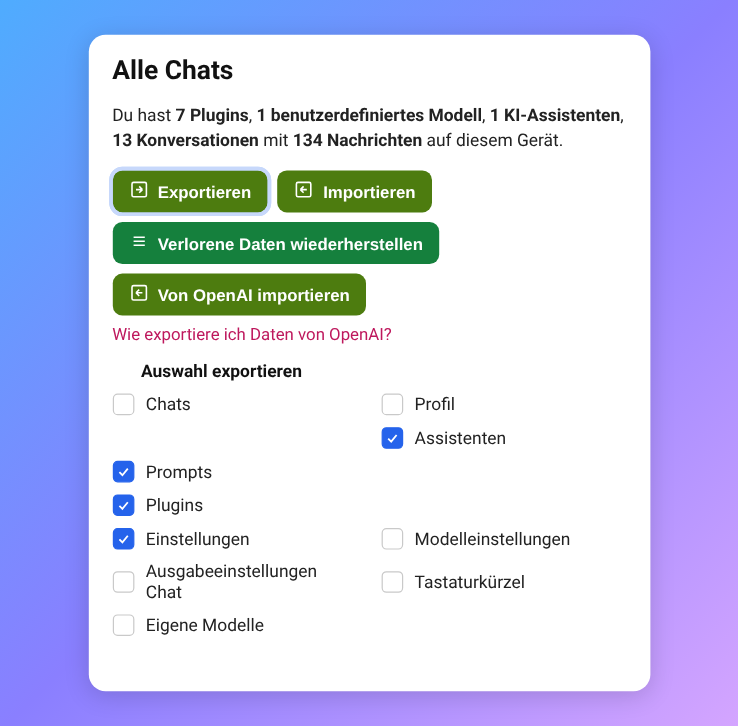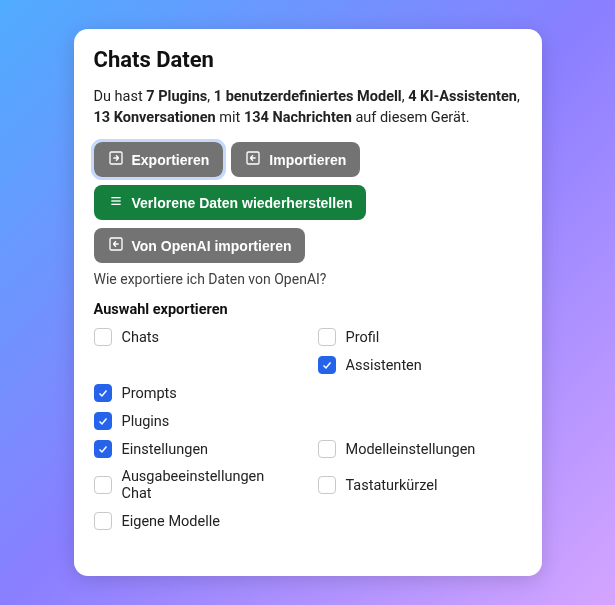--- a/index.html
+++ b/index.html
@@ -40,43 +40,44 @@
   }
   .btn {
     display: inline-flex;
     align-items: center;
     gap: 8px;
     padding: 8px 14px;
     border-radius: 8px;
     font-size: 14px;
     font-weight: 600;
     color: #fff;
-    background: #737373;
+    background: #4d7c0f;
     border: none;
     cursor: pointer;
   }
   .btn svg { width: 16px; height: 16px; stroke: #fff; fill: none; stroke-width: 2; }
   .btn-orange { background: #15803d; }
   .btn-focused {
     outline: 3px solid #c7d8fb;
     outline-offset: 0;
     box-shadow: 0 0 0 3px rgba(59,130,246,0.35);
   }
   .link {
-    color: #404040;
+    color: #be185d;
     font-size: 14px;
     cursor: pointer;
     text-decoration: none;
   }
   .section-label {
     font-size: 14.5px;
     font-weight: 700;
     color: #111;
     margin-top: 14px;
     margin-bottom: 10px;
+    margin-left: 24px;
   }
   .checkgrid {
     display: grid;
     grid-template-columns: 1fr 1fr;
     column-gap: 20px;
     row-gap: 10px;
     margin-bottom: 24px;
   }
   .checkrow {
     display: flex;
@@ -105,24 +106,24 @@
     width: 12px; height: 12px;
     stroke: #fff; stroke-width: 3; fill: none;
   }
   .left-col { grid-column: 1; }
   .right-col { grid-column: 2; }
 </style>
 </head>
 <body>
 
 <div class="card">
-  <h1 class="title">Chats Daten</h1>
+  <h1 class="title">Alle Chats</h1>
 
   <p class="summary">
-    <span>Du hast </span><b>7 Plugins</b><span>, </span><b>1 benutzerdefiniertes Modell</b><span>, </span><b>4 KI-Assistenten</b><span>, </span><b>13 Konversationen</b><span> mit </span><b>134 Nachrichten</b><span> auf diesem Gerät.</span>
+    <span>Du hast </span><b>7 Plugins</b><span>, </span><b>1 benutzerdefiniertes Modell</b><span>, </span><b>1 KI-Assistenten</b><span>, </span><b>13 Konversationen</b><span> mit </span><b>134 Nachrichten</b><span> auf diesem Gerät.</span>
   </p>
 
   <div class="btn-row">
     <button class="btn btn-focused">
       <span>
         <svg viewBox="0 0 24 24">
             <rect x="3" y="3" width="18" height="18" rx="2"></rect>
             <path d="M12 8l4 4M16 12l-4 4M16 12H8"></path>
           </svg>
       </span>

